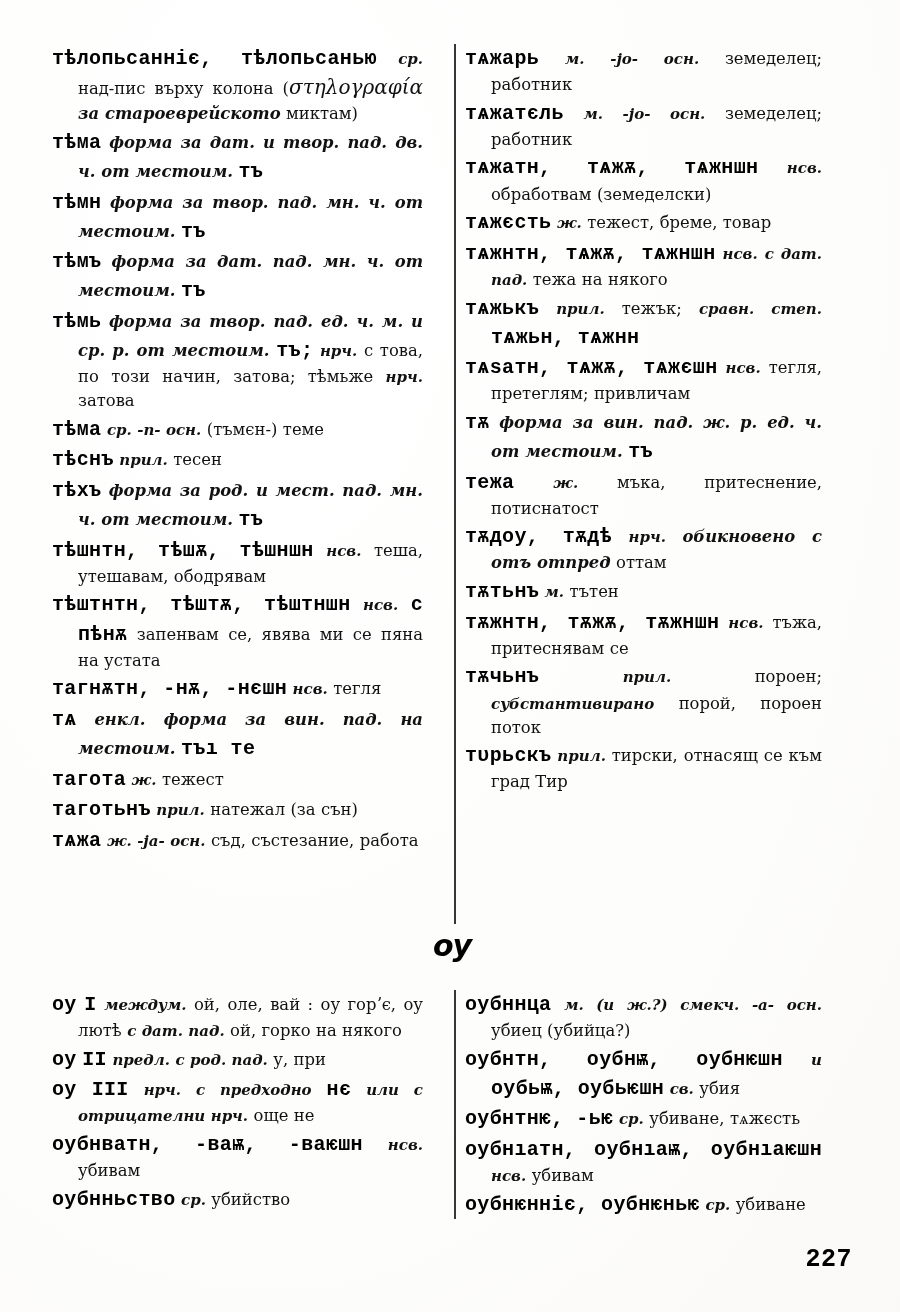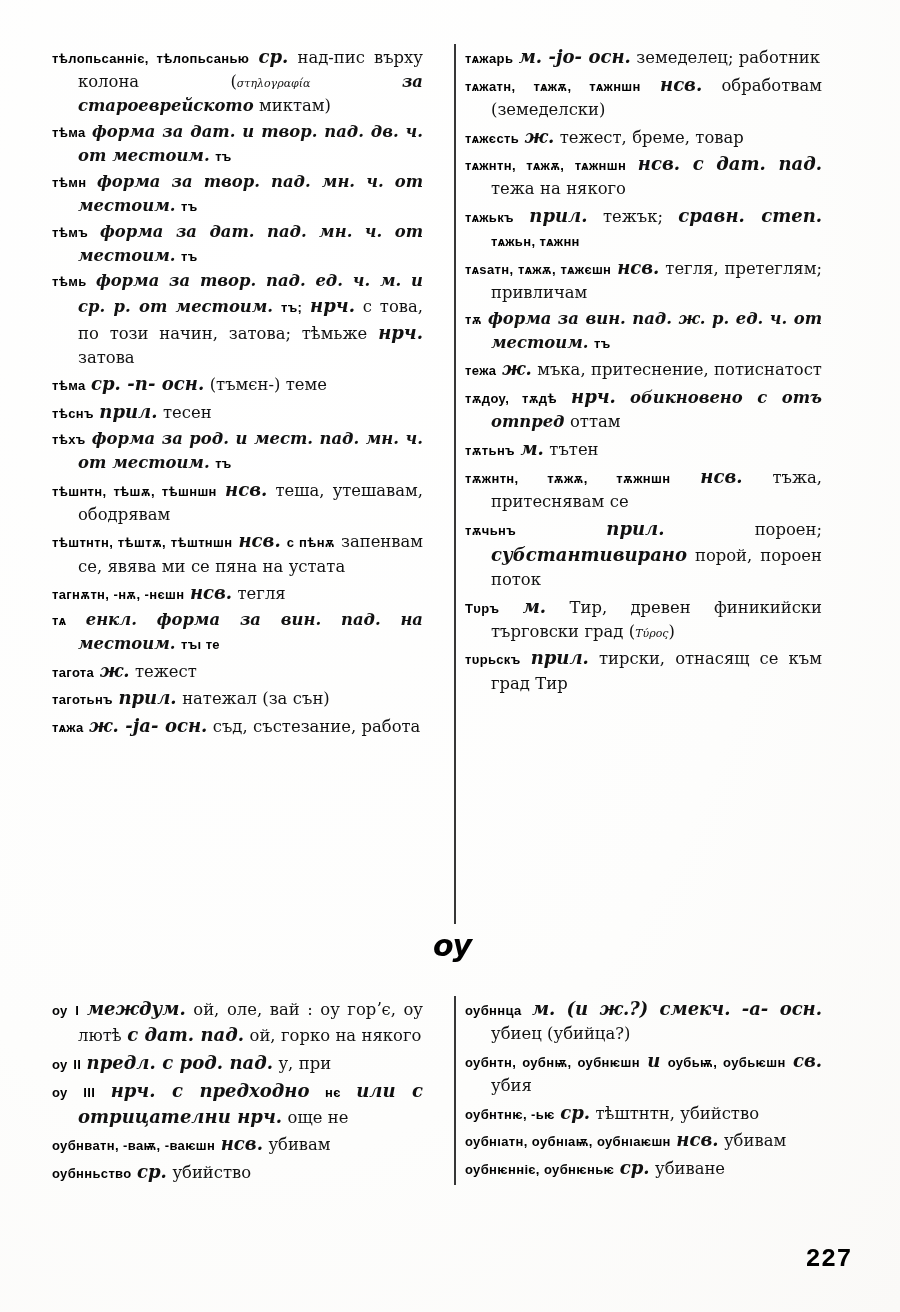--- a/index.html
+++ b/index.html
@@ -69,48 +69,48 @@
     text-indent: -26px;
     text-align: justify;
     text-justify: inter-word;
     word-spacing: 0.2px;
     hyphens: manual;
   }
   .entry:last-child { margin-bottom: 0; }
 
   
   .hw {
-    font-family: Liberation Sans, sans-serif;
+    font-family: Liberation Mono, monospace;
     font-weight: 700;
-    font-size: 13px;
+    font-size: 20px;
     letter-spacing: 0.35px;
     color: #000;
   }
   
   .gr {
     font-style: italic;
     font-weight: 700;
-    font-size: 18px;
+    font-size: 15px;
     font-family: "DejaVu Serif", "Liberation Serif", serif;
   }
   
   .it {
     font-style: italic;
     font-weight: 700;
     font-size: 16.4px;
   }
   
   .df {
     font-weight: 400;
     font-size: 16.4px;
   }
   
   .gk {
     font-style: italic;
-    font-size: 11px;
+    font-size: 20px;
     font-family: "DejaVu Serif", "Liberation Serif", serif;
   }
 
   
   .section-head {
     height: 52px;
     position: relative;
   }
   .section-head .glyph {
     position: absolute;
@@ -118,21 +118,21 @@
     top: 4px;
     transform: translateX(-50%);
     font-family: "DejaVu Sans", "Liberation Sans", sans-serif;
     font-weight: 700;
     font-size: 30px;
     font-style: italic;
     color: #000;
     letter-spacing: -1px;
   }
 
-  .section-bottom { margin-top: 20px; }
+  .section-bottom { margin-top: 14px; }
 
   
   .folio {
     position: absolute;
     right: 0;
     bottom: 0;
     font-family: Liberation Mono, monospace;
     font-weight: 700;
     font-size: 25px;
     letter-spacing: 0.5px;
@@ -257,20 +257,25 @@
         </div>
 
         <div class="col col-right">
 
           <p class="entry">
             <span class="hw">тѧжарь</span>
             <span class="gr">м. -jo- осн.</span>
             <span class="df">земеделец; работник</span>
           </p>
 
+          <p class="entry">
+            <span class="hw">тѧжатєль</span>
+            <span class="gr">м. -jo- осн.</span>
+            <span class="df">земеделец; работник</span>
+          </p>
 
           <p class="entry">
             <span class="hw">тѧжатн, тѧжѫ, тѧжншн</span>
             <span class="gr">нсв.</span>
             <span class="df">обработвам (земеделски)</span>
           </p>
 
           <p class="entry">
             <span class="hw">тѧжєсть</span>
             <span class="gr">ж.</span>
@@ -330,25 +335,20 @@
 
 
           <p class="entry">
             <span class="hw">тѫчьнъ</span>
             <span class="gr">прил.</span>
             <span class="df">пороен;</span>
             <span class="gr">субстантивирано</span>
             <span class="df">порой, пороен поток</span>
           </p>
 
-          <p class="entry">
-            <span class="hw">Tυръ</span>
-            <span class="gr">м.</span>
-            <span class="df">Тир, древен финикийски търговски град (</span><span class="gk">Τύρος</span><span class="df">)</span>
-          </p>
 
           <p class="entry">
             <span class="hw">тυрьскъ</span>
             <span class="gr">прил.</span>
             <span class="df">тирски, отнасящ се към град Тир</span>
           </p>
 
         </div>
       </div>
     </div>
@@ -414,21 +414,21 @@
             <span class="hw">оубнтн, оубнѭ, оубнѥшн</span>
             <span class="gr">и</span>
             <span class="hw">оубьѭ, оубьѥшн</span>
             <span class="gr">св.</span>
             <span class="df">убия</span>
           </p>
 
           <p class="entry">
             <span class="hw">оубнтнѥ, -ьѥ</span>
             <span class="gr">ср.</span>
-            <span class="df">тѣштнтн, убийство</span>
+            <span class="df">убиване, тѧжєсть</span>
           </p>
 
           <p class="entry">
             <span class="hw">оубнıатн, оубнıаѭ, оубнıаѥшн</span>
             <span class="gr">нсв.</span>
             <span class="df">убивам</span>
           </p>
 
           <p class="entry">
             <span class="hw">оубнѥнніє, оубнѥньѥ</span>

